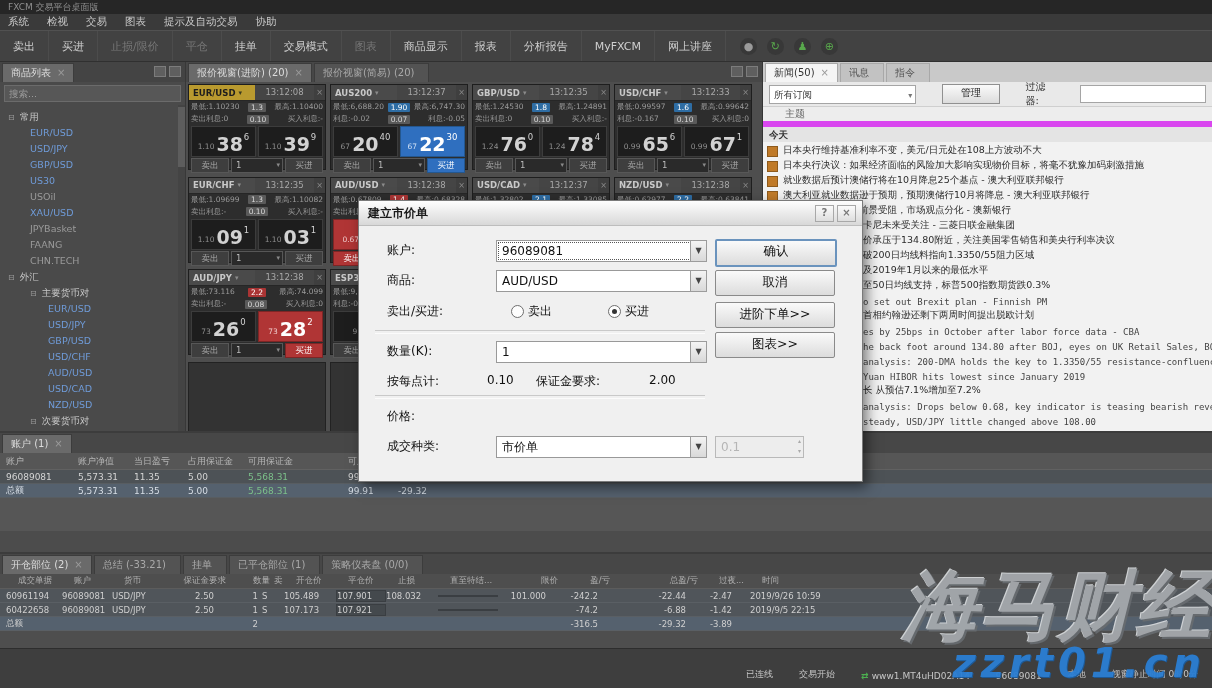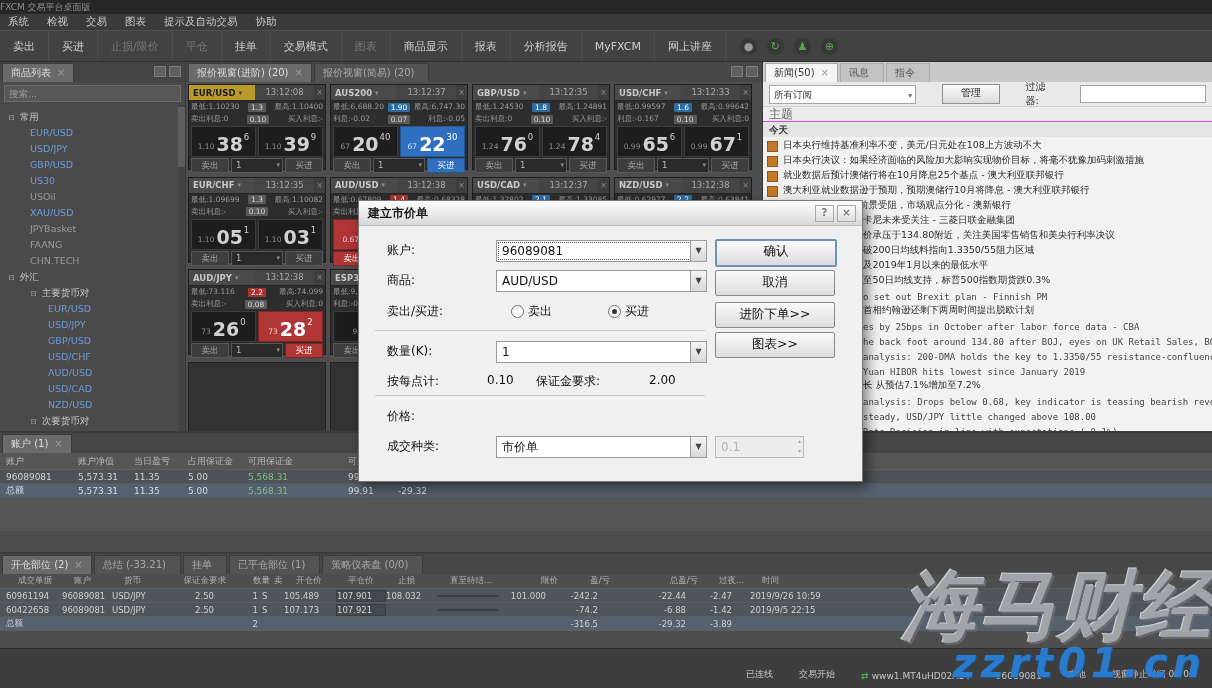--- a/index.html
+++ b/index.html
@@ -1,20 +1,20 @@
 <!DOCTYPE html>
 <html><head>
 <meta charset="utf-8">
 <style>
   html,body{margin:0;padding:0}
   body{width:1212px;height:688px;position:relative;overflow:hidden;background:#4c4c4c;
        font-family:"DejaVu Sans",sans-serif;-webkit-font-smoothing:antialiased}
   
   .titlebar{position:absolute;left:0;top:0;width:1212px;height:14px;background:#262626;
-            color:#8e8e8e;font-size:9px;line-height:14px;padding-left:0;box-sizing:border-box}
+            color:#8e8e8e;font-size:9px;line-height:14px;padding-left:8px;box-sizing:border-box}
   .menubar{position:absolute;left:0;top:14px;width:1212px;height:16px;background:#3a3a3a;
            display:flex;align-items:center;gap:2px;color:#c9c9c9;font-size:10.5px}
   .mitem{padding:0 8px;cursor:default}
   .toolbar{position:absolute;left:0;top:30px;width:1212px;height:32px;background:#424242;
            border-top:1px solid #515151;border-bottom:1px solid #303030;display:flex;align-items:stretch;box-sizing:border-box}
   .titem{display:flex;align-items:center;padding:0 13px;font-size:11px;color:#cfcfcf;
          border-right:1px solid #4c4c4c;cursor:default}
   .titem.disabled{color:#777}
   .ticons{display:flex;align-items:center;gap:10px;padding:0 14px}
   .tico{width:17px;height:17px;border-radius:50%;display:flex;align-items:center;justify-content:center;
@@ -86,22 +86,22 @@
   .news .ptab.active{background:#f5f5f5;color:#333}
   .filterrow{height:24px;background:#e9e9e9;display:flex;align-items:center;gap:26px;padding:0 6px;
              border-bottom:1px solid #cfcfcf}
   .nselect{width:168px;height:17px;background:#fff;border:1px solid #a5a5a5;font-size:9.5px;color:#333;
            line-height:17px;padding-left:4px;position:relative;cursor:pointer}
   .nselect::after{content:"▾";position:absolute;right:3px;top:1px;font-size:8px;color:#777}
   .nbtn{width:66px;height:18px;line-height:16px;text-align:center;font-size:10px;color:#222;
         background:linear-gradient(#fafafa,#dcdcdc);border:1px solid #909090;cursor:pointer}
   .nflabel{font-size:10px;color:#333}
   .ninput{width:148px;height:16px;background:#fff;border:1px solid #a5a5a5;cursor:text}
-  .ncolhead{height:14px;line-height:14px;font-size:12px;color:#666;padding-left:6px;
-            border-bottom:1px solid #d946ef;background:#ededed}
+  .ncolhead{height:14px;line-height:14px;font-size:10px;color:#666;padding-left:22px;
+            border-bottom:6px solid #d946ef;background:#ededed}
   .ngroup{height:15px;line-height:15px;font-size:9.5px;font-weight:bold;color:#333;padding-left:6px;background:#e4e4e4}
   .nlist{height:315px;overflow:hidden;position:relative}
   .nrow{height:15px;display:flex;align-items:flex-end;font-size:9.5px;color:#2b2b2b;padding-left:4px;white-space:nowrap;cursor:default}
   .nicon{width:9px;height:9px;background:#c07a28;border:1px solid #8e5a1c;margin-right:5px;flex:0 0 auto}
   .nrow.ind{padding-left:100px}
   .nrow.en{font-family:"DejaVu Sans Mono",monospace;font-size:9px;color:#454545}
   
   .accounts{position:absolute;left:0;top:431px;width:1212px;height:100px;background:#565656;
             border-top:2px solid #3c3c3c;box-sizing:border-box}
   .accounts .ptabs,.positions .ptabs{background:#474747}
@@ -445,21 +445,21 @@
           <span>最高:1.10082</span>
         </div>
         <div class="t-info">
           <span>卖出利息:-</span>
           <span class="badge">0.10</span>
           <span>买入利息:-</span>
         </div>
         <div class="t-prices">
           <div class="pbox bid">
             <span class="pre">1.10</span>
-            <span class="big">05</span>
+            <span class="big">09</span>
             <span class="sup">1</span>
           </div>
           <div class="pbox ask">
             <span class="pre">1.10</span>
             <span class="big">03</span>
             <span class="sup">1</span>
           </div>
         </div>
         <div class="t-btns">
           <div class="tbtn sell">卖出</div>

